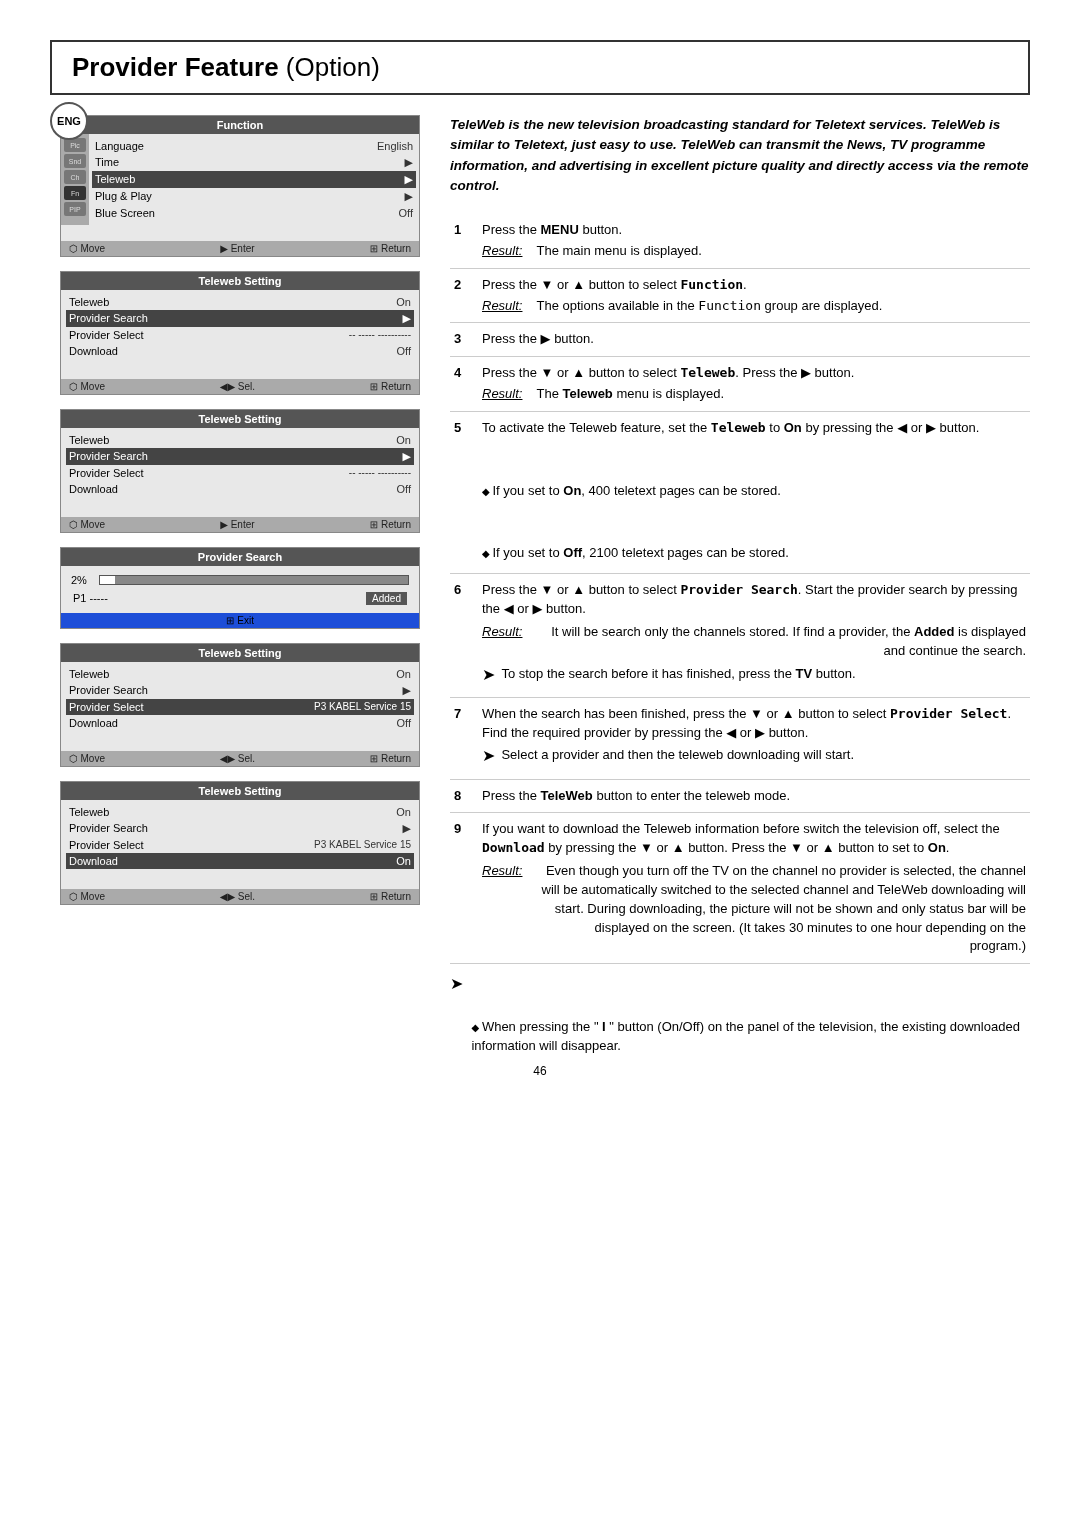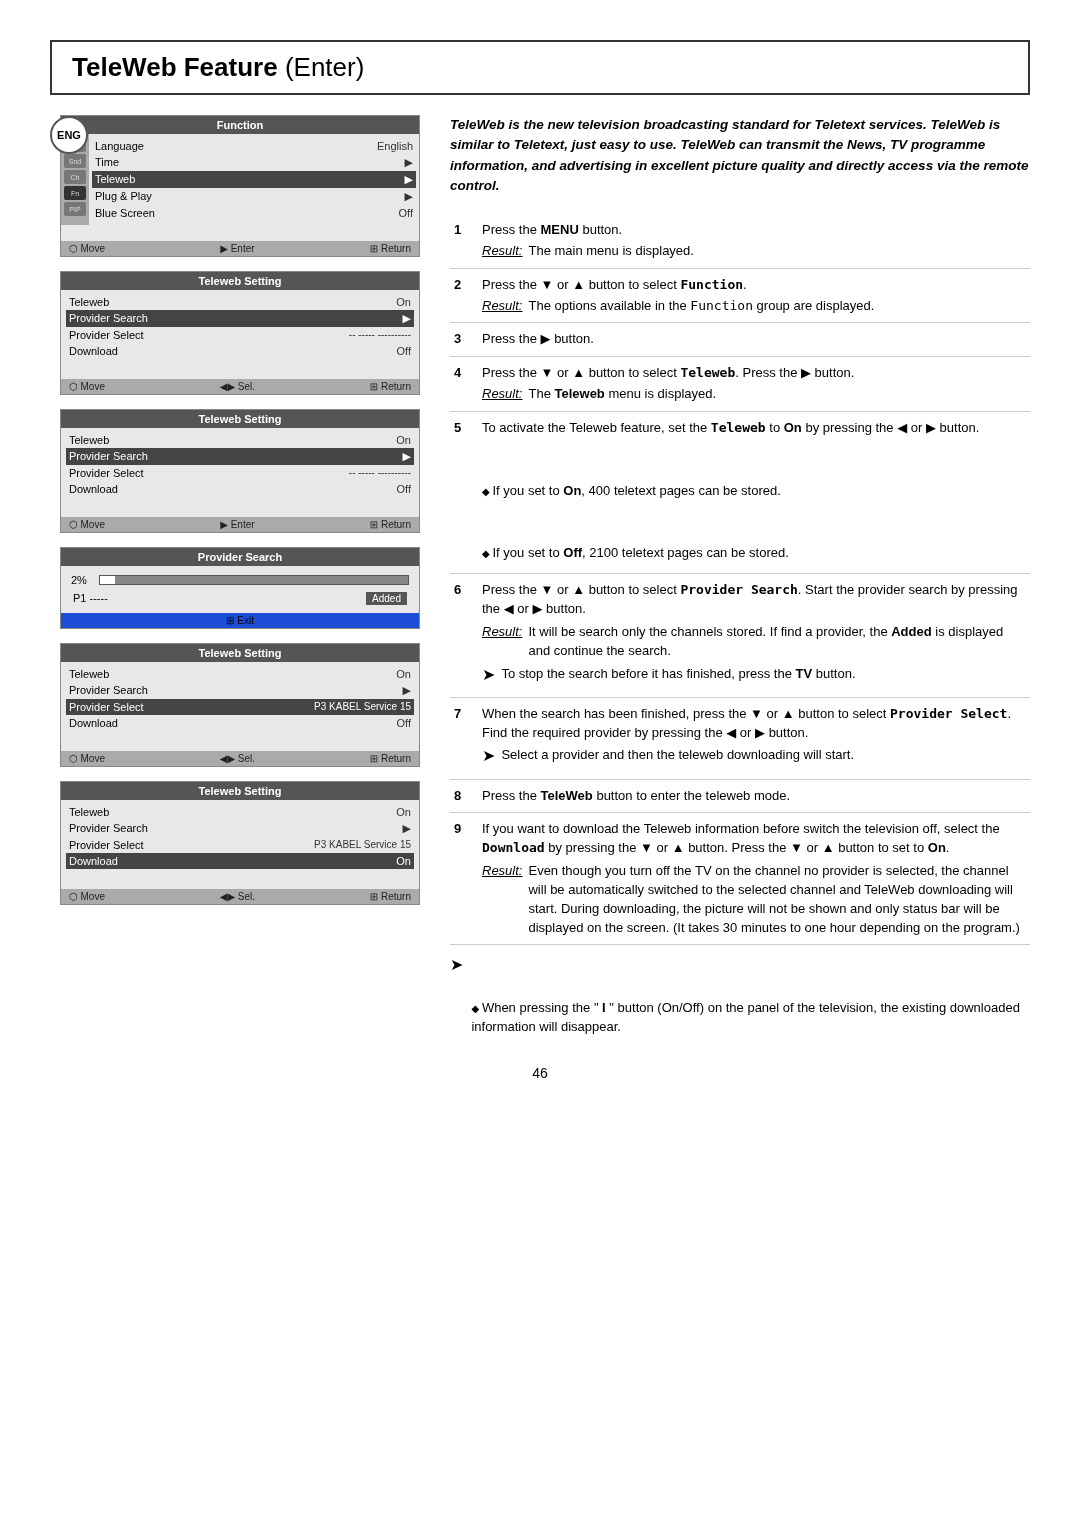--- a/index.html
+++ b/index.html
@@ -36,21 +36,21 @@
       font-weight: normal;
     }
     .title-bar h1 span.bold {
       font-weight: bold;
     }
 
     
     .eng-badge {
       position: absolute;
       left: 50px;
-      top: 116px;
+      top: 102px;
       border: 2px solid #555;
       border-radius: 50%;
       width: 38px;
       height: 38px;
       display: flex;
       align-items: center;
       justify-content: center;
       font-size: 11px;
       font-weight: bold;
       background: #fff;
@@ -233,22 +233,23 @@
     .step-num {
       font-size: 18px;
       font-weight: bold;
       width: 28px;
       text-align: left;
       padding-right: 8px;
     }
     .step-content { }
     .step-content .result-line {
       display: flex;
-      gap: 6px;
+      gap: 14px;
       margin-top: 2px;
+      text-align: right;
     }
     .result-label {
       font-style: italic;
       text-decoration: underline;
       white-space: nowrap;
       font-size: 13px;
     }
     .bullet-list {
       list-style: none;
       padding: 0;
@@ -271,22 +272,21 @@
       font-size: 13px;
     }
     .arrow-sym {
       font-size: 16px;
       margin-top: -2px;
     }
 
     
     .page-number {
       text-align: center;
-      margin-top: 20px;
-      font-size: 14px;
+      font-size: 12px;
     }
 
     
     .bottom-section {
       margin-top: 10px;
     }
     .bottom-arrow-item {
       display: flex;
       gap: 8px;
       margin-bottom: 6px;
@@ -294,21 +294,21 @@
       line-height: 1.45;
     }
   </style>
 </head>
 <body>
 
 <div class="page-container">
 
   <div class="title-bar">
     <h1>
-      <span class="bold">TeleWeb Feature</span><span> (Enter)</span>
+      <span class="bold">Provider Feature</span><span> (Option)</span>
     </h1>
   </div>
 
   <div class="eng-badge">
     <span>ENG</span>
   </div>
 
   <div class="content-area">
 
     <div class="left-col">

